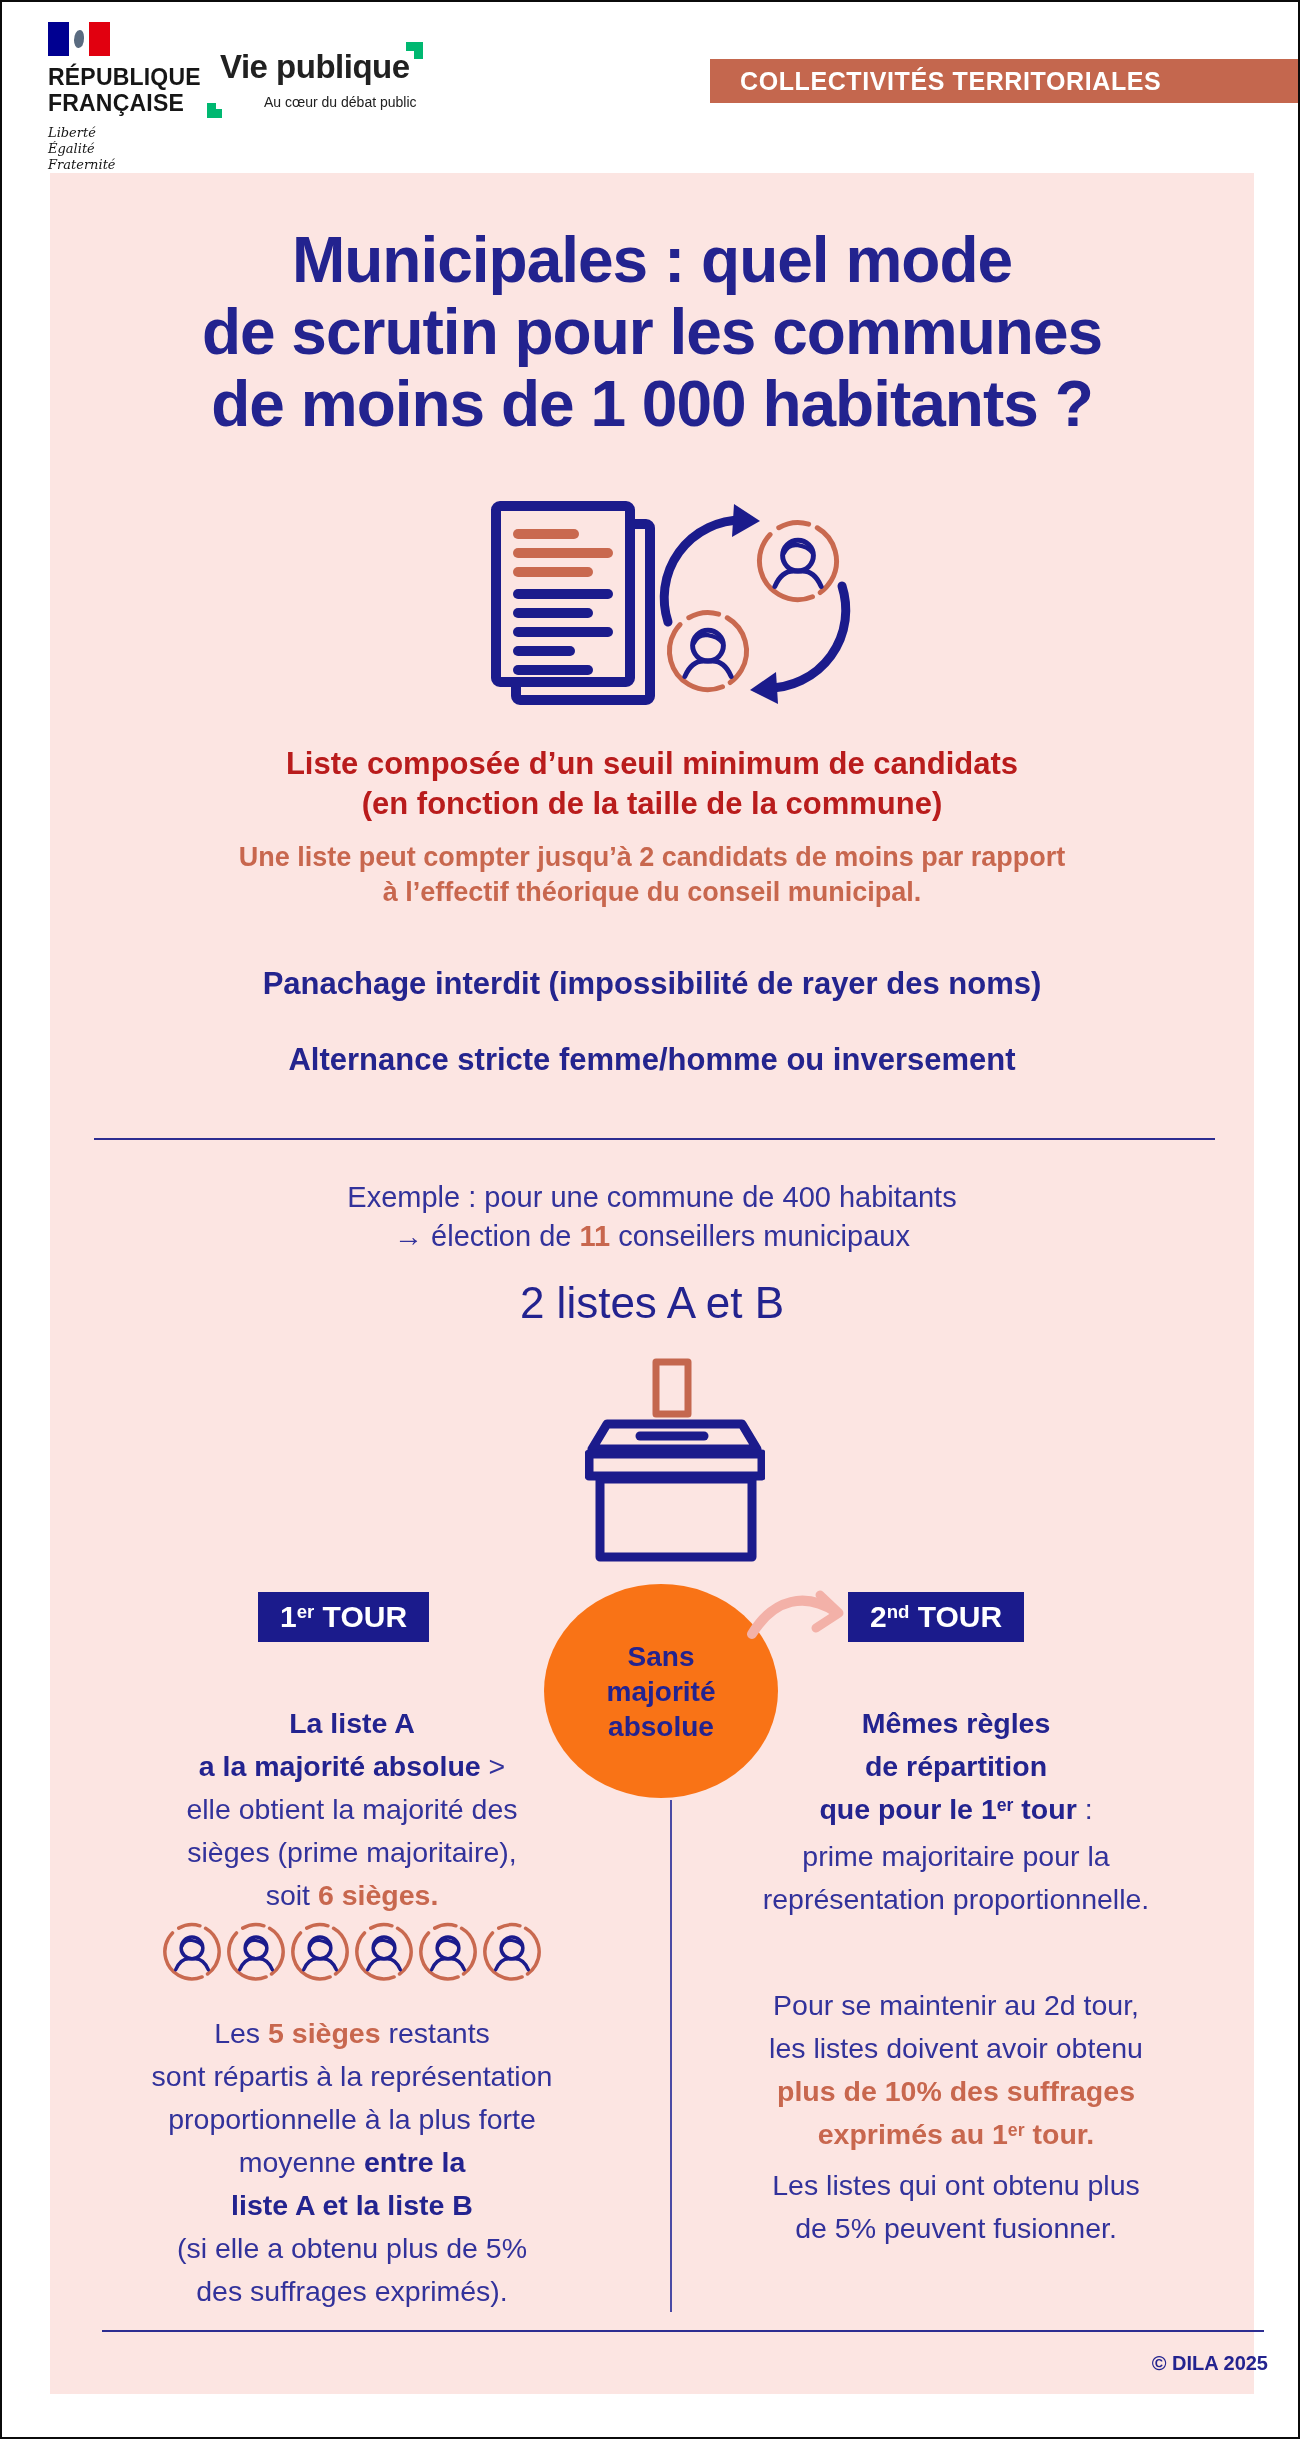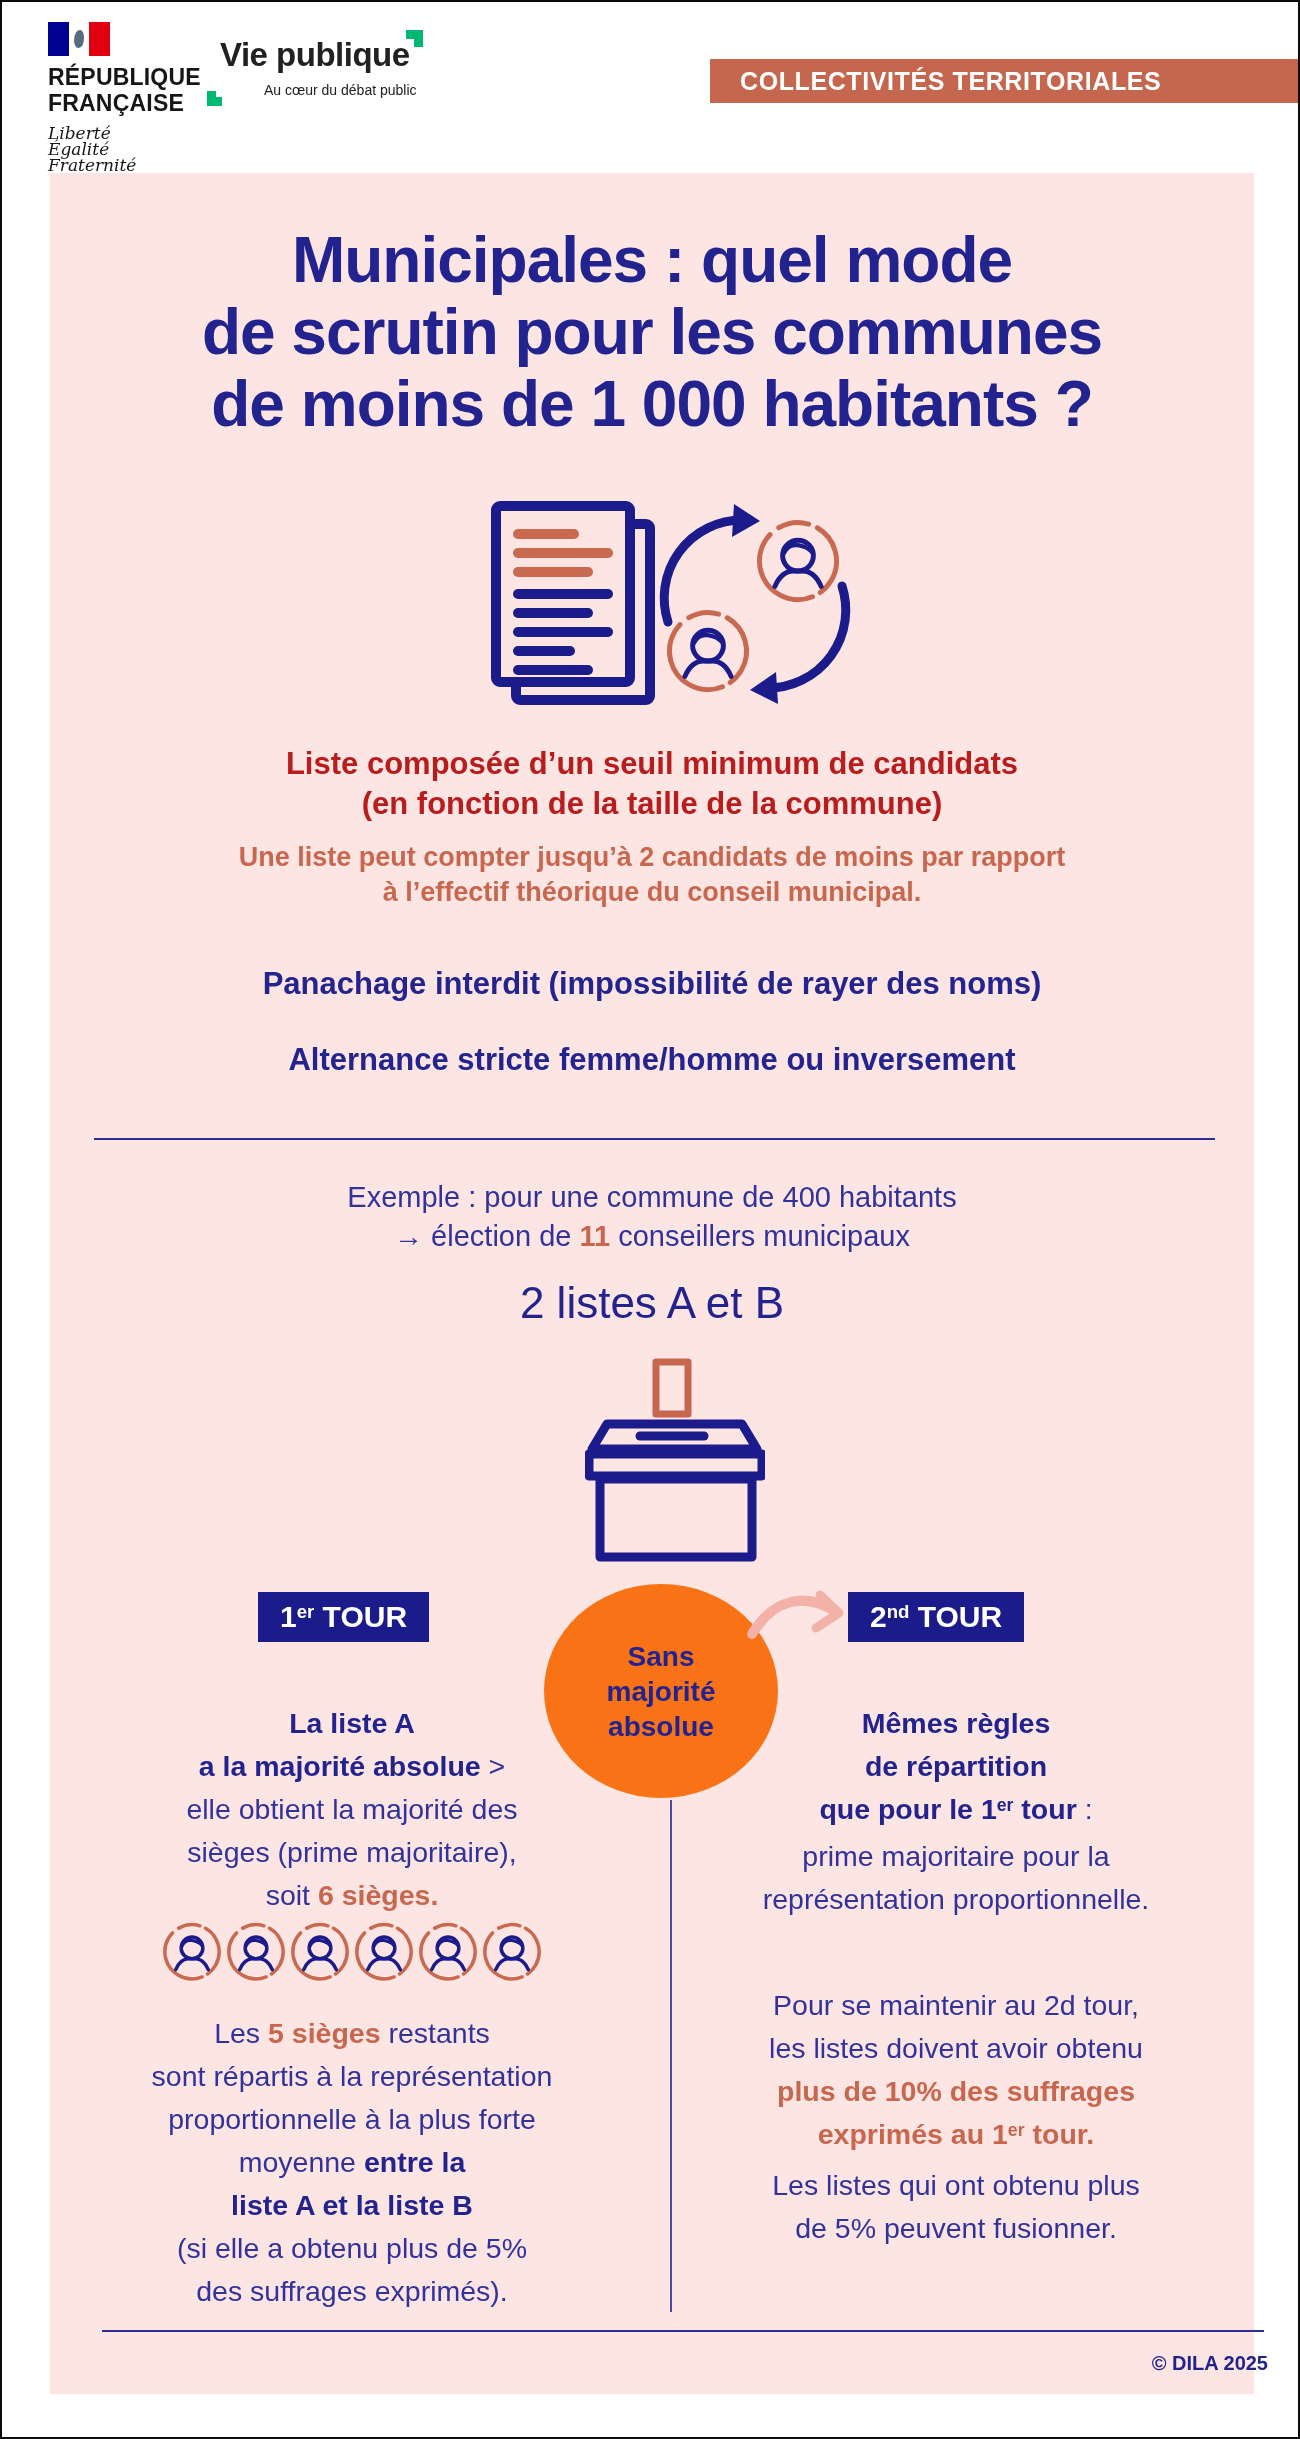--- a/index.html
+++ b/index.html
@@ -12,23 +12,23 @@
   .abs{position:absolute;}
 
   
   #rf-block{left:46px;top:20px;width:150px;}
   .rf-flag{width:62px;height:34px;display:flex;margin-bottom:8px;}
   .rf-flag .fb{flex:1;background:#000091;}
   .rf-flag .fw{flex:1;background:#ffffff;display:flex;align-items:center;justify-content:center;}
   .rf-flag .fr{flex:1;background:#e1000f;}
   .marianne{width:10px;height:18px;background:#5a6b80;border-radius:60% 40% 55% 45%;}
   .rf-title{font-size:23px;font-weight:800;line-height:26px;color:#161616;letter-spacing:.2px;}
-  .rf-motto{margin-top:9px;font-family:"DejaVu Serif",serif;font-style:italic;font-size:17px;line-height:16px;color:#161616;}
-
-  #vp-block{left:205px;top:28px;width:216px;height:92px;}
+  .rf-motto{margin-top:9px;font-family:"DejaVu Serif",serif;font-style:italic;font-size:13px;line-height:16px;color:#161616;}
+
+  #vp-block{left:205px;top:40px;width:216px;height:92px;}
   .vp-name{position:absolute;left:13px;top:6px;font-size:33px;font-weight:700;color:#212121;letter-spacing:-.5px;white-space:nowrap;}
   .vp-tag{position:absolute;left:57px;top:52px;font-size:14px;color:#212121;white-space:nowrap;}
   .vp-br-tr{position:absolute;right:0;top:0;width:17px;height:17px;border-top:9px solid #00b871;border-right:9px solid #00b871;}
   .vp-br-bl{position:absolute;left:0;bottom:16px;width:15px;height:15px;border-left:9px solid #00b871;border-bottom:9px solid #00b871;}
 
   #cat-badge{left:708px;top:57px;right:0;height:44px;background:#c4674e;color:#fff;
     font-size:25px;font-weight:700;line-height:44px;padding-left:30px;letter-spacing:.6px;white-space:nowrap;}
 
   
   #panel{left:48px;top:171px;width:1204px;height:2221px;background:#fce5e2;}

